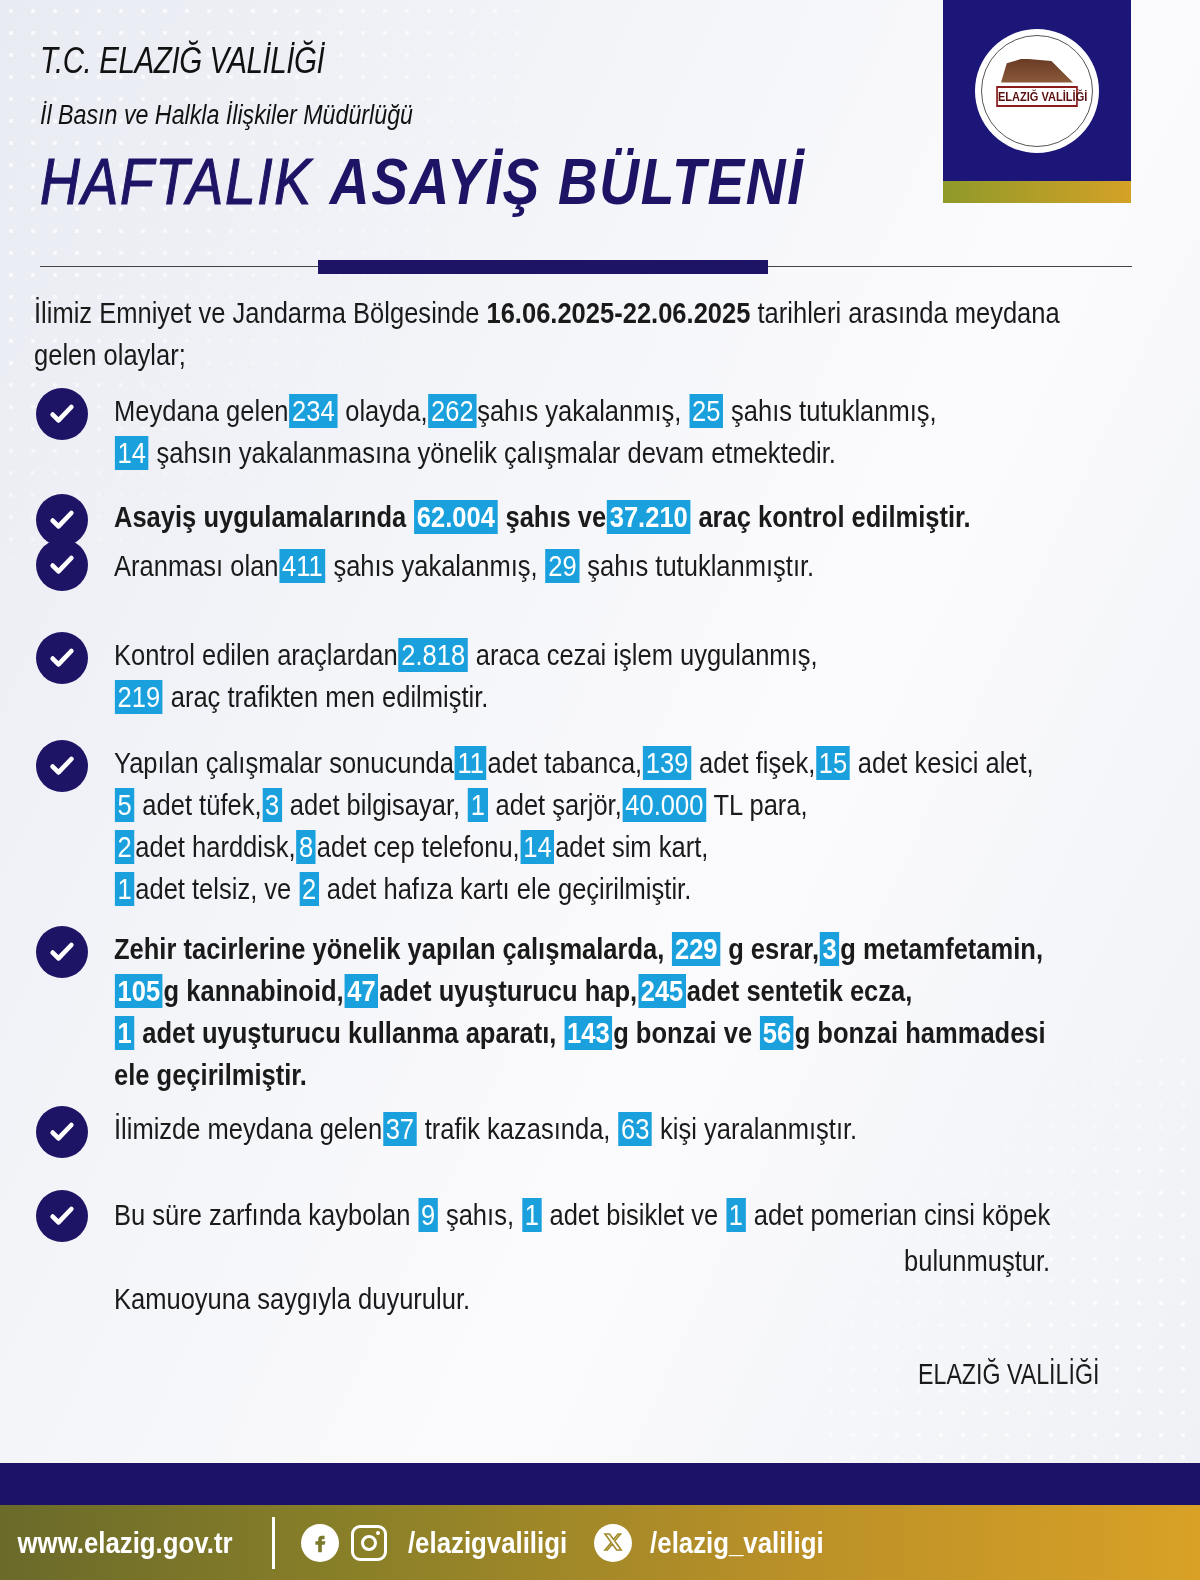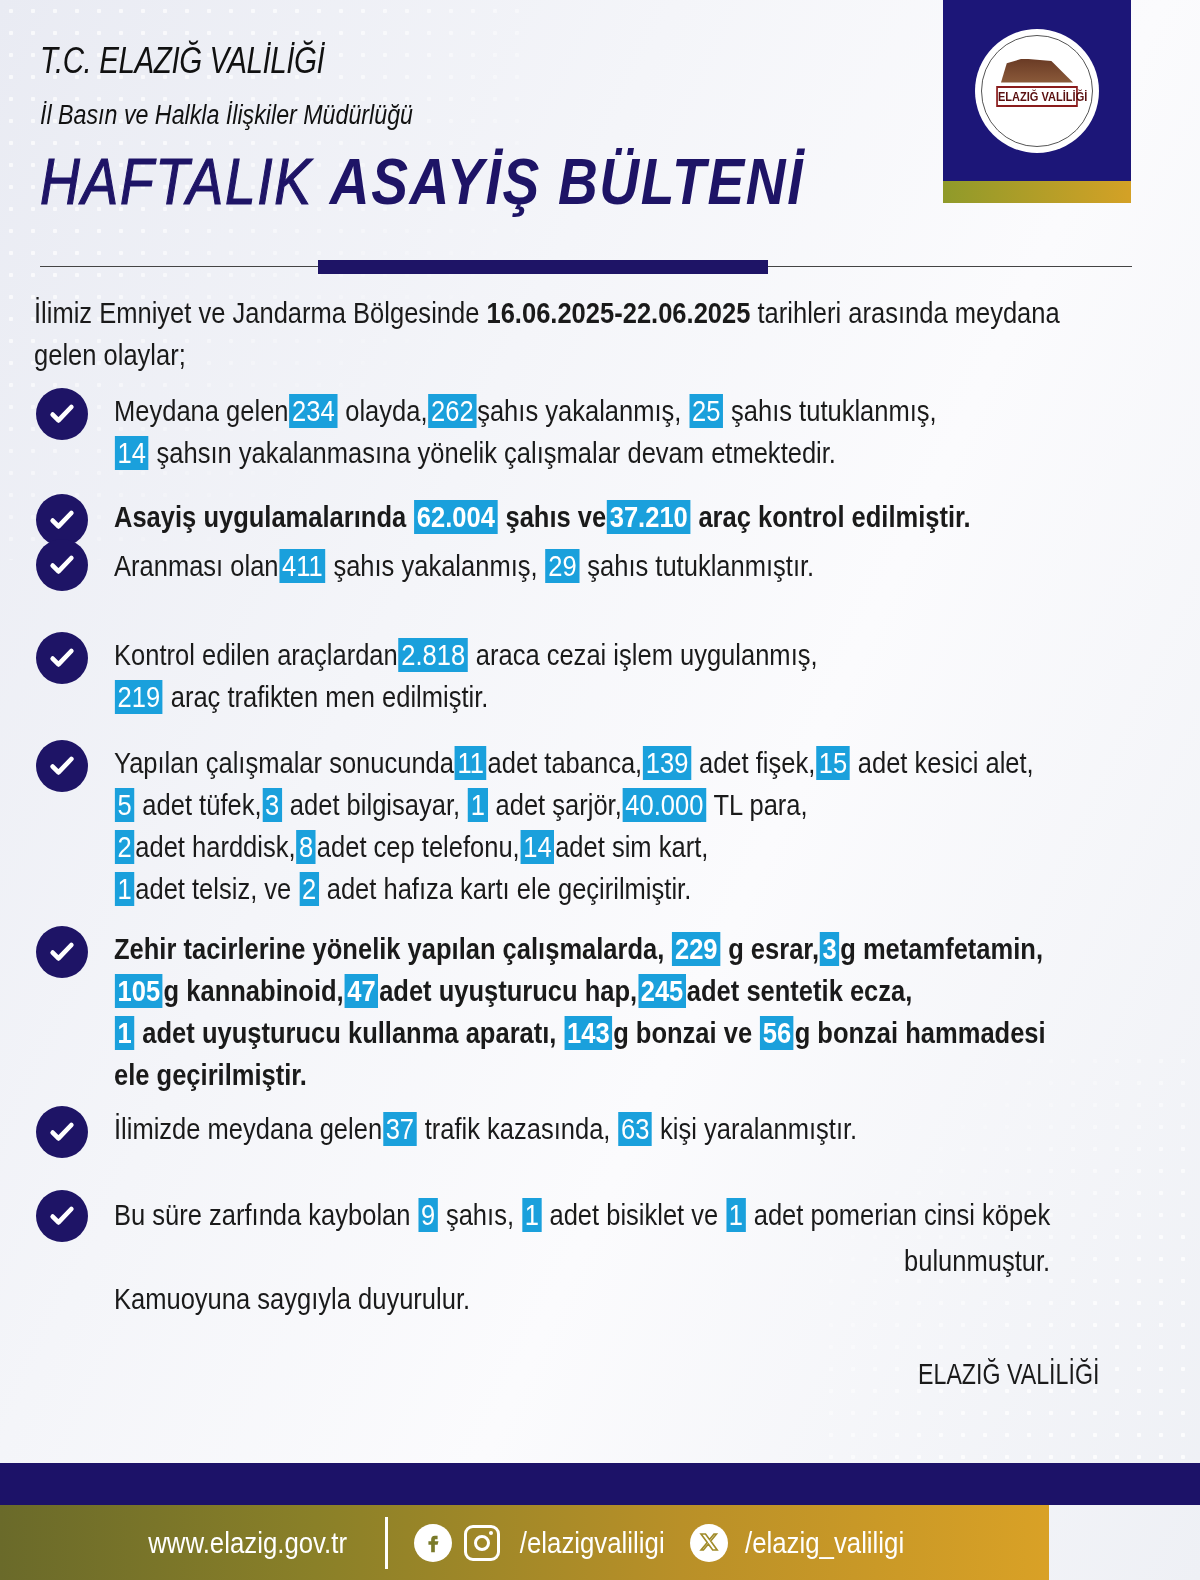--- a/index.html
+++ b/index.html
@@ -57,23 +57,23 @@
     display: flex; align-items: center; justify-content: center; margin-top: -2px; }
   .check svg { width: 28px; height: 28px; }
   .item-text { margin-left: 26px; font-size: 29px; line-height: 42px; color: #1a1a1a;
     transform: scaleX(.88); transform-origin: left; white-space: nowrap; }
   .n { background: #1aa0dc; color: #fff; padding: 0 3px; display: inline-block; line-height: 34px; margin: 0 1px; }
 
   .closing { position: absolute; left: 114px; top: 1283px; font-size: 29px; transform: scaleX(.88); transform-origin: left; white-space: nowrap; }
   .signature { position: absolute; left: 918px; top: 1358px; font-size: 29px; transform: scaleX(.8); transform-origin: left; white-space: nowrap; }
 
   .footer-blue { position: absolute; left: 0; top: 1463px; width: 1200px; height: 42px; background: #1c1268; }
-  .footer-gold { position: absolute; left: 0; top: 1505px; width: 1049px; height: 75px;
+  .footer-gold { position: absolute; left: 0; top: 1505px; width: 1200px; height: 75px;
     background: linear-gradient(90deg, #6a6a2a 0%, #8a8028 30%, #b99028 65%, #d9a126 100%);
-    display: flex; align-items: center; justify-content: center; color: #fff; }
+    display: flex; align-items: center; justify-content: flex-start; color: #fff; font-weight: bold; }
   .ft { font-size: 30px; transform: scaleX(.86); white-space: nowrap; display: inline-block; }
   .sep { width: 3px; height: 52px; background: #fff; margin: 0 22px; }
   .soc { width: 38px; height: 38px; border-radius: 50%; background: #fff; display: flex; align-items: center; justify-content: center; margin: 0 4px; }
   .ig { width: 36px; height: 36px; border: 3px solid #fff; border-radius: 9px; position: relative; margin: 0 8px; }
   .ig::before { content: ""; position: absolute; left: 7px; top: 7px; width: 16px; height: 16px; border: 3px solid #fff; border-radius: 50%; box-sizing: border-box; }
   .ig::after { content: ""; position: absolute; right: 4px; top: 3px; width: 4px; height: 4px; background: #fff; border-radius: 50%; }
 </style>
 </head>
 <body>
 

